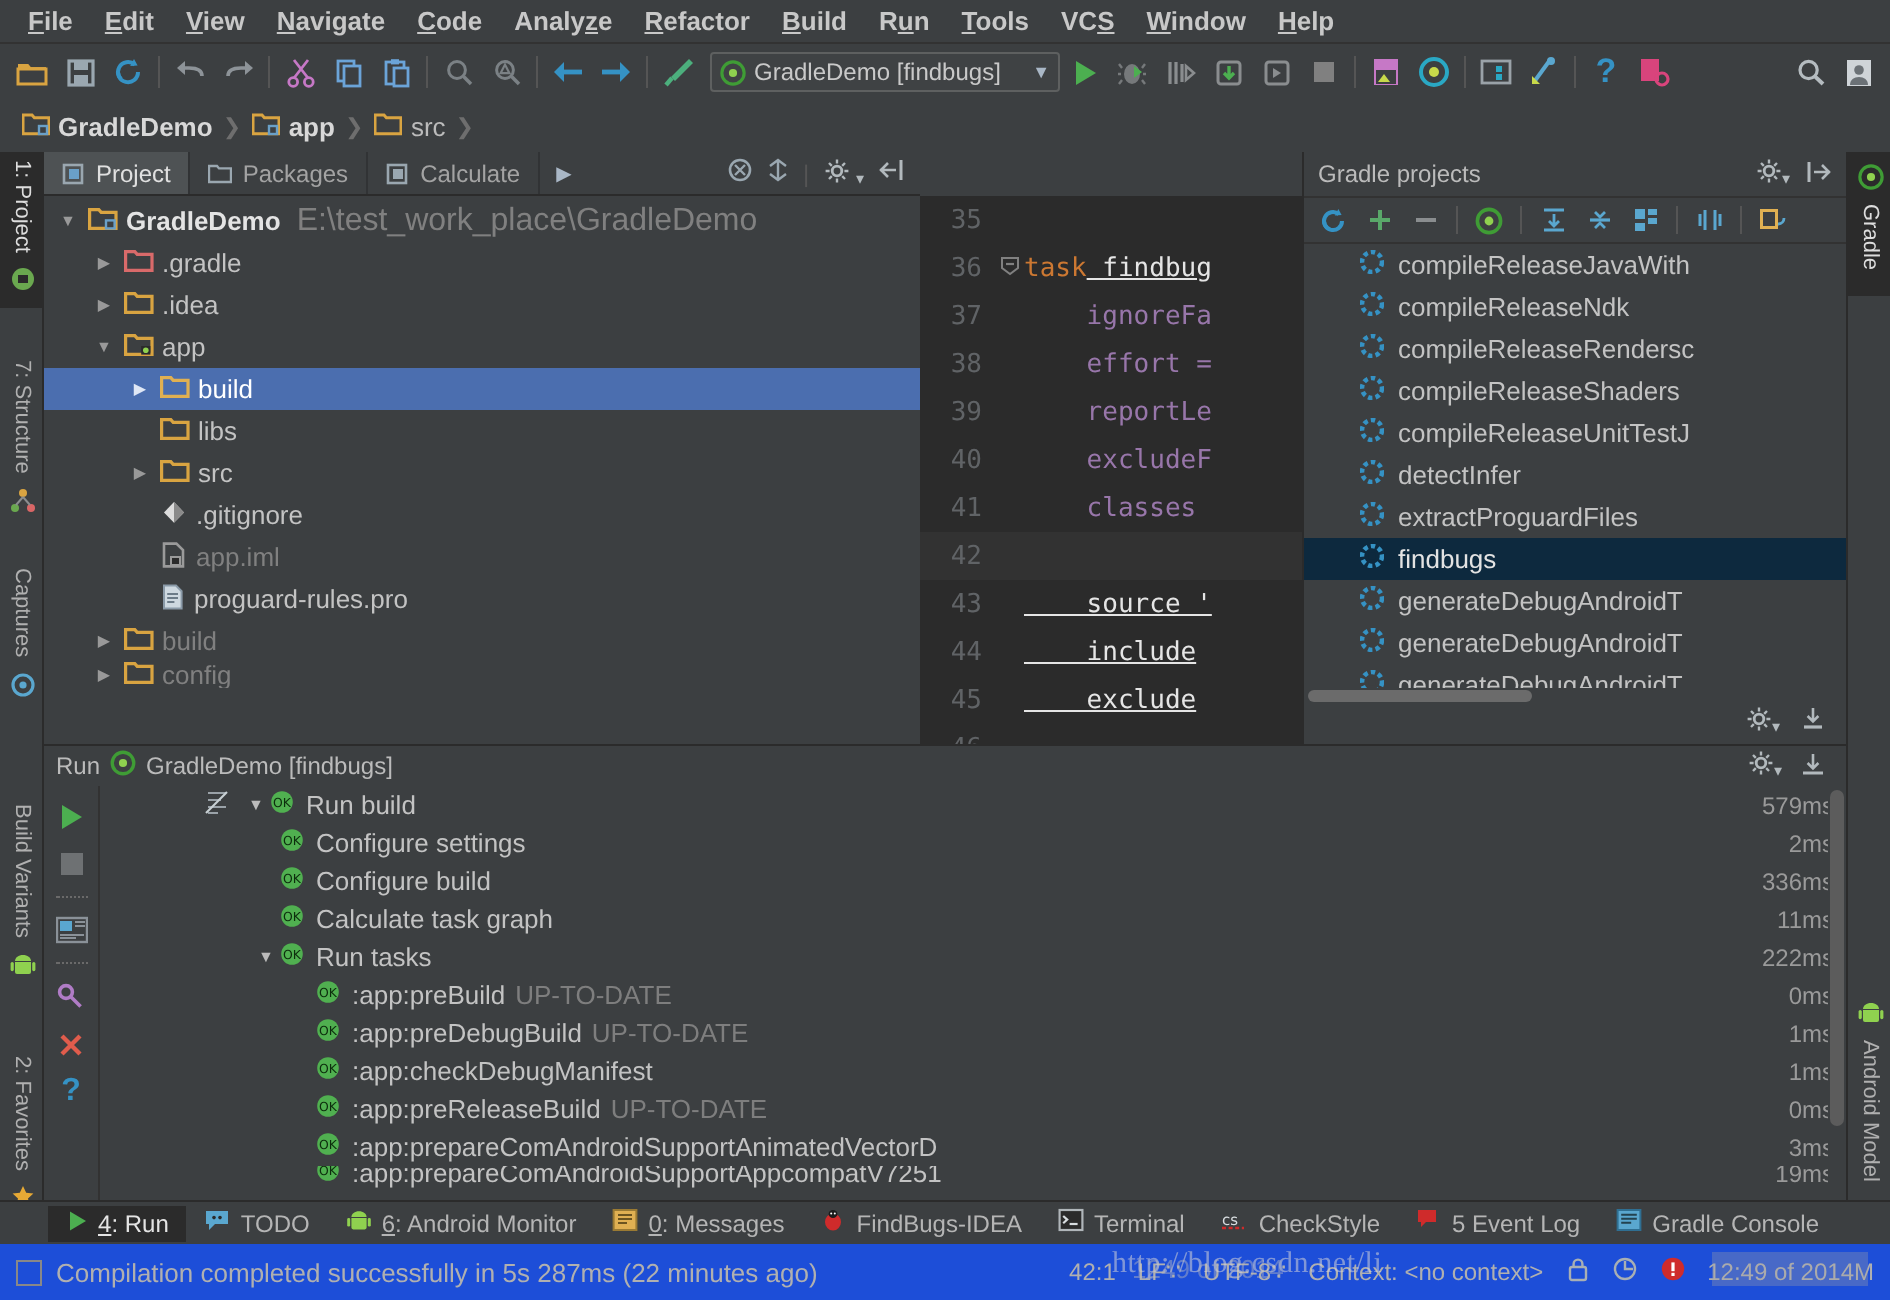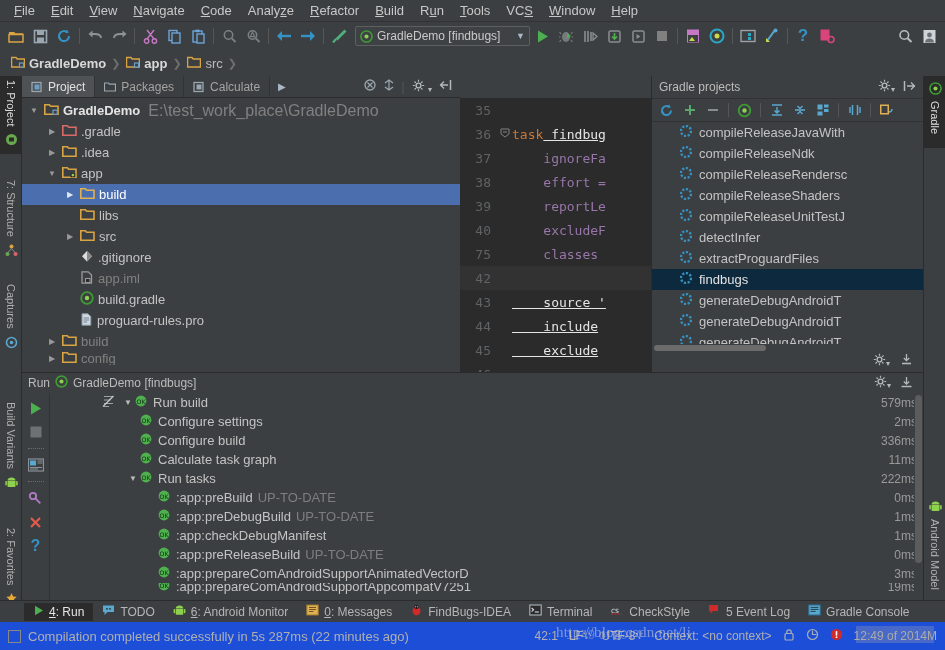--- a/index.html
+++ b/index.html
@@ -21,20 +21,21 @@
   .menubar {
     position: absolute; left: 0; top: 0; width: 945px; height: 22px;
     background: #3c3f41;
     display: flex; align-items: center;
     padding-left: 6px;
     border-bottom: 1px solid #323232;
   }
   .menu-item {
     padding: 2px 8px; font-size: 13px; color: #c8c8c8; cursor: default;
     white-space: nowrap;
+    font-weight: bold;
   }
   .menu-item u { text-decoration: underline; }
 
   
   .toolbar {
     position: absolute; left: 0; top: 22px; width: 945px; height: 28px;
     background: #3c3f41;
     display: flex; align-items: center; padding: 0 4px;
   }
   .tbtn {
@@ -726,31 +727,20 @@
         <span class="arrow empty">▶</span>
         <span style="margin-left:4px;">
           <svg width="14" height="13" viewBox="0 0 14 13">
               <path d="M2 0.8h6.2L11.5 4v8.2H2z" fill="none" stroke="#9a9a9a" stroke-width="1.3"></path>
               <rect x="5.5" y="7.5" width="4.5" height="4" fill="#2b2b2b" stroke="#9a9a9a" stroke-width="1"></rect>
             </svg>
         </span>
         <span class="tlabel dim">app.iml</span>
       </div>
 
-      <div class="trow">
-        <div style="width:42px"></div>
-        <span class="arrow empty">▶</span>
-        <span style="margin-left:4px;">
-          <svg width="14" height="14" viewBox="0 0 14 14">
-              <circle cx="7" cy="7" r="5.8" fill="none" stroke="#3f9c35" stroke-width="1.8"></circle>
-              <circle cx="7" cy="7" r="2.2" fill="#8fd14f"></circle>
-            </svg>
-        </span>
-        <span class="tlabel">build.gradle</span>
-      </div>
 
       <div class="trow">
         <div style="width:42px"></div>
         <span class="arrow empty">▶</span>
         <span style="margin-left:4px;">
           <svg width="13" height="13" viewBox="0 0 13 13">
               <path d="M2 0.8h6L10.8 3.6v8.6H2z" fill="#cdd8e0" stroke="#8a9aa8" stroke-width="1"></path>
               <path d="M3.6 5h5.4M3.6 7h5.4M3.6 9h3.6" stroke="#6b7b88" stroke-width="0.9"></path>
             </svg>
         </span>
@@ -832,21 +822,21 @@
         <span class="gutter">39</span>
         <span class="fold"></span>
         <span class="code prop">    reportLe</span>
       </div>
       <div class="code-line">
         <span class="gutter">40</span>
         <span class="fold"></span>
         <span class="code prop">    excludeF</span>
       </div>
       <div class="code-line">
-        <span class="gutter">75</span>
+        <span class="gutter">41</span>
         <span class="fold"></span>
         <span class="code prop">    classes</span>
       </div>
       <div class="code-line" style="background:#323232;">
         <span class="gutter">42</span>
         <span class="fold"></span>
         <span class="code plain"></span>
       </div>
       <div class="code-line">
         <span class="gutter">43</span>

